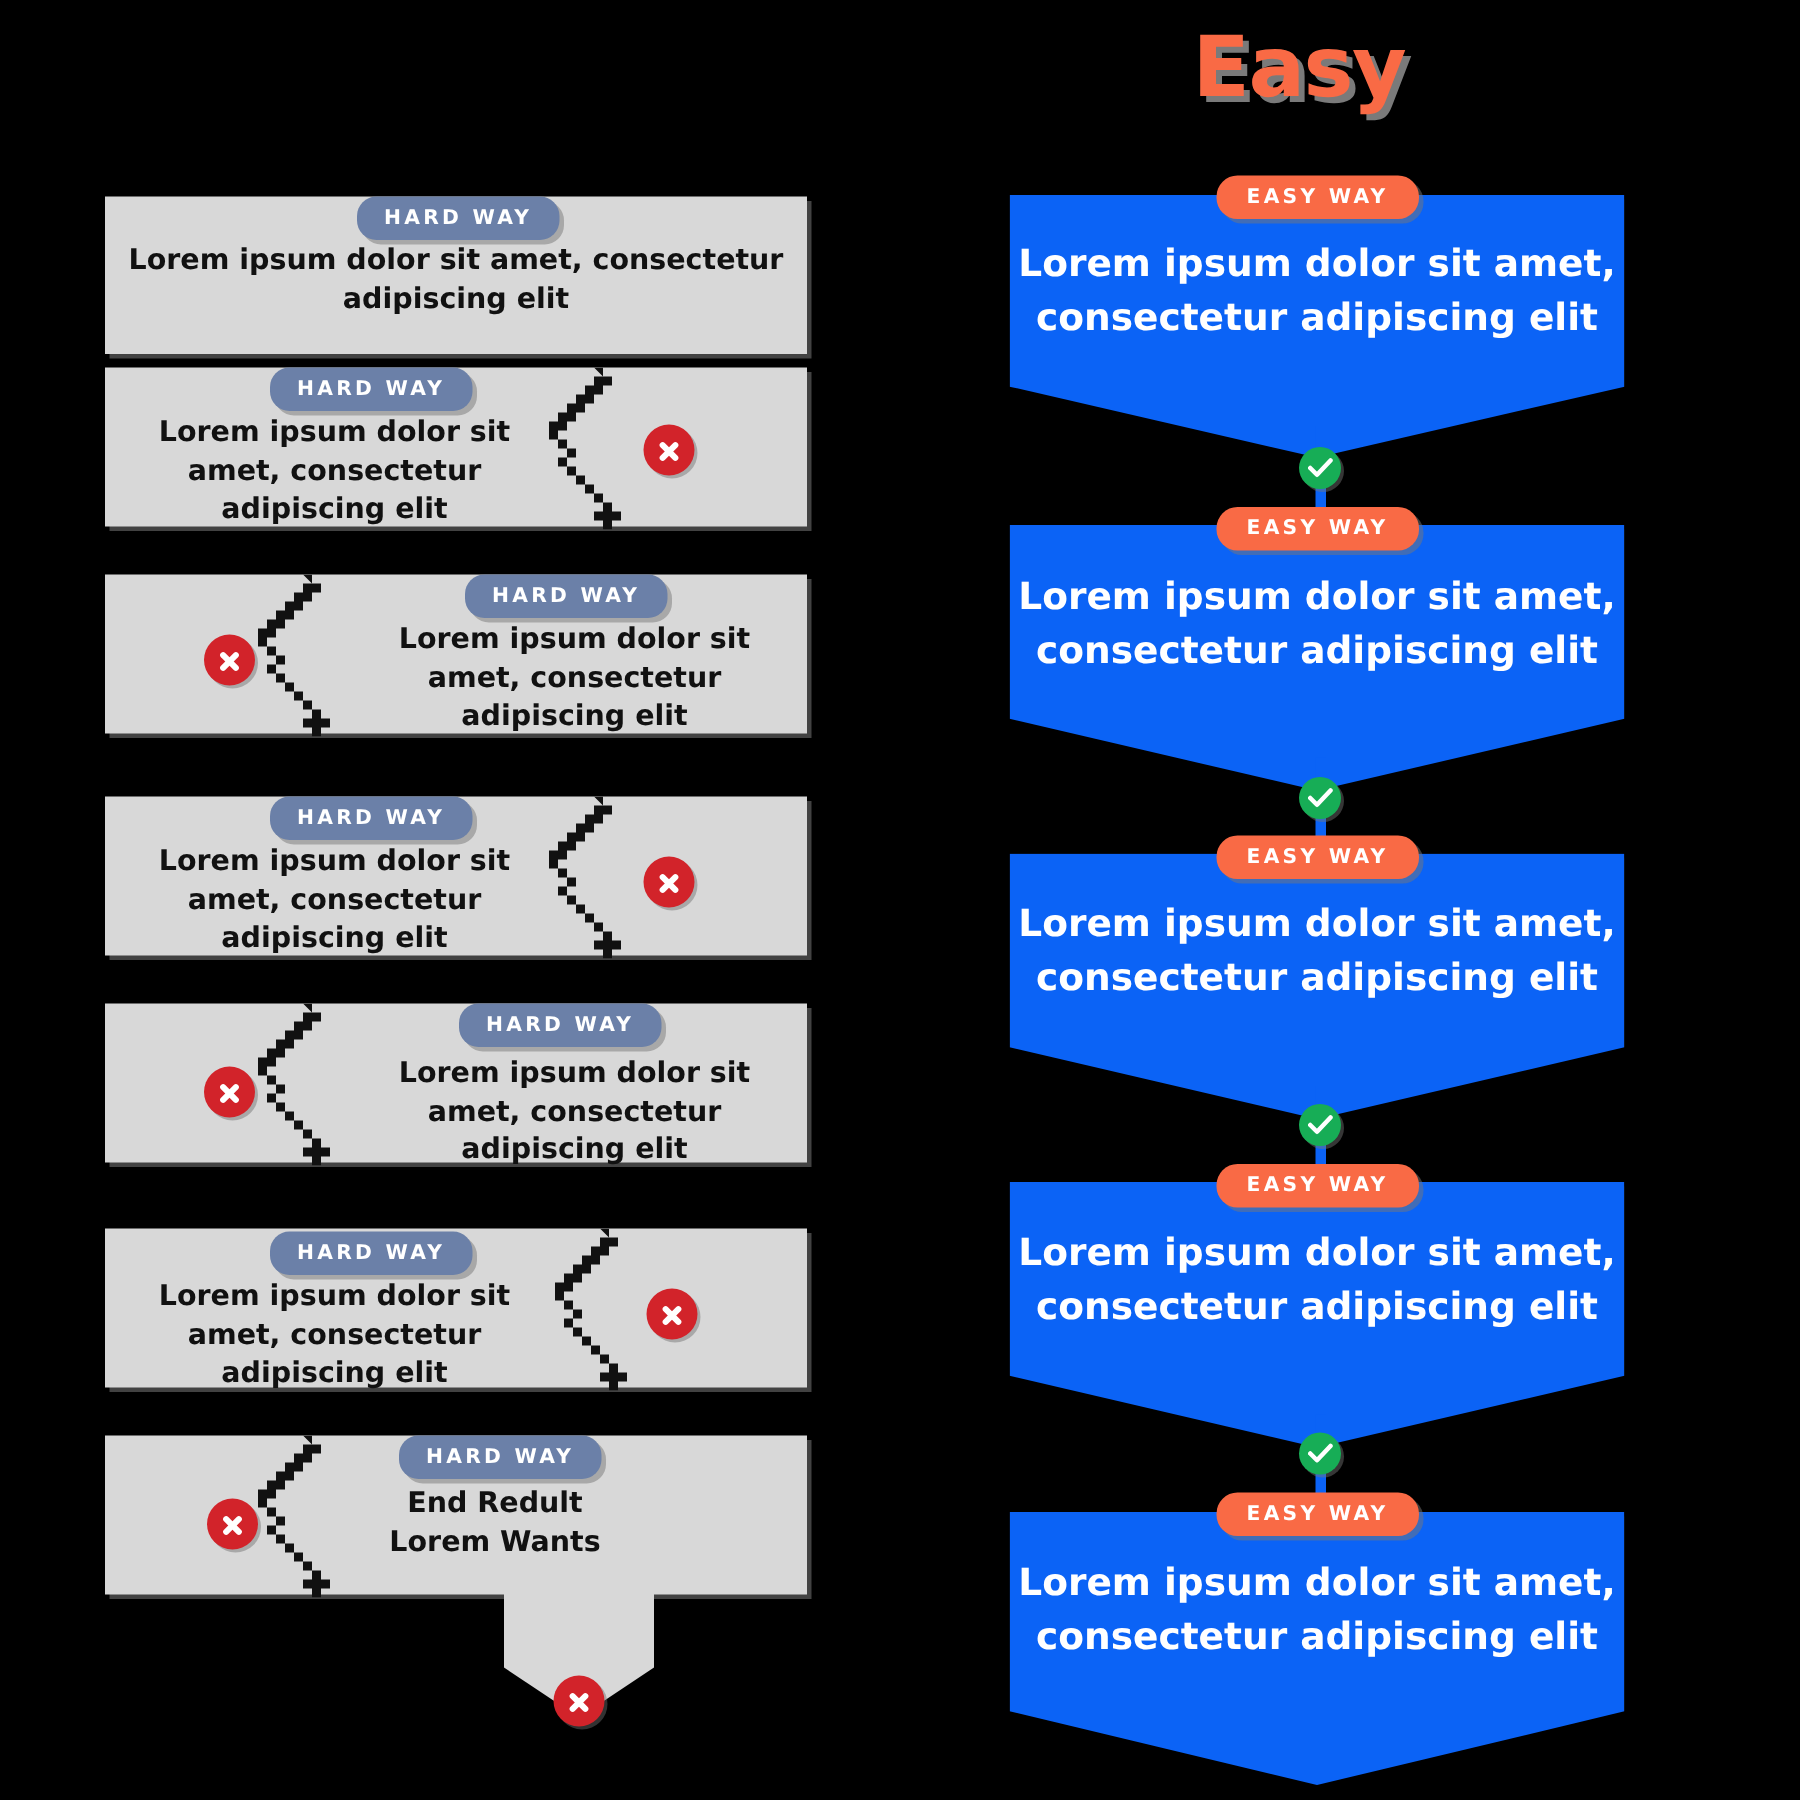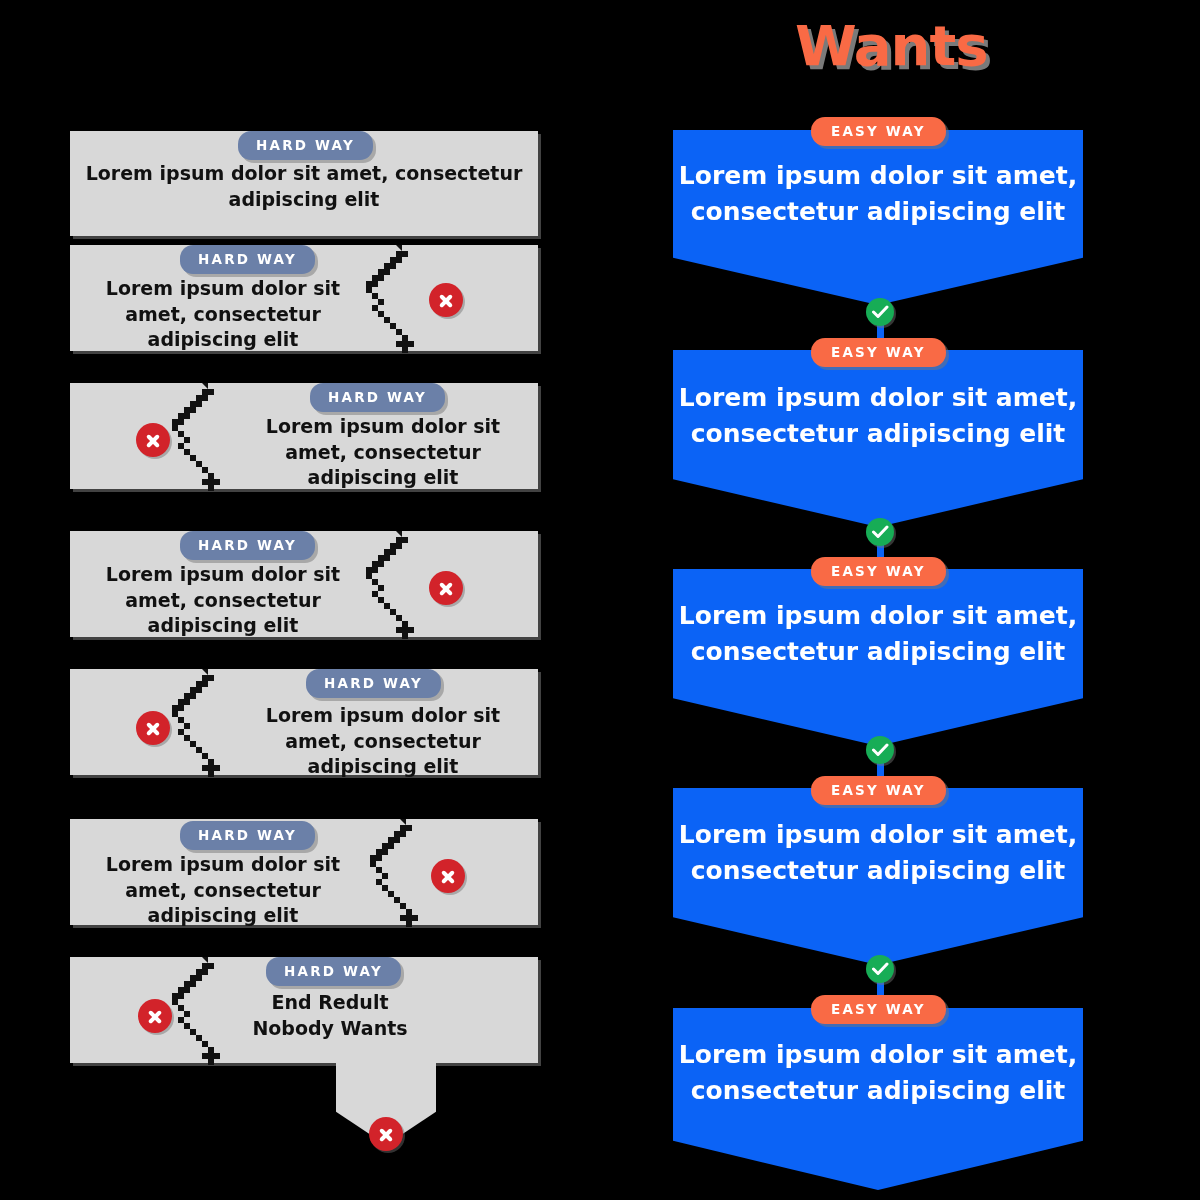--- a/index.html
+++ b/index.html
@@ -138,21 +138,21 @@
     z-index:10;
     box-shadow:2px 2px 0 rgba(120,120,120,.45);
   }
   .check-icon svg{position:absolute;left:6px;top:7px;}
 </style>
 </head>
 <body>
 
 <div class="canvas">
 
-  <div class="easy-title">Wants</div>
+  <div class="easy-title">Easy</div>
 
   <div class="hard-col">
 
     <div class="hard-row">
       <div class="gray-panel" style="left:70px;top:131px;width:468px;height:105px;"></div>
       <div class="badge-hard" style="left:238px;top:131px;">HARD WAY</div>
       <div class="hard-text" style="left:82px;top:161px;width:444px;">Lorem ipsum dolor sit amet, consectetur adipiscing elit</div>
     </div>
 
     <div class="hard-row">
@@ -230,21 +230,21 @@
       <div class="x-icon" style="left:431px;top:859px;"></div>
     </div>
 
     <div class="hard-row">
       <div class="gray-panel" style="left:70px;top:957px;width:468px;height:106px;"></div>
       <div class="gray-panel" style="left:336px;top:1055px;width:100px;height:90px;
                   clip-path:polygon(0 0,100% 0,100% 63%,50% 100%,0 63%);
                   -webkit-clip-path:polygon(0 0,100% 0,100% 63%,50% 100%,0 63%);
                   box-shadow:none;"></div>
       <div class="badge-hard" style="left:266px;top:957px;">HARD WAY</div>
-      <div class="hard-text" style="left:240px;top:990px;width:180px;">End Redult Nobody Wants</div>
+      <div class="hard-text" style="left:240px;top:990px;width:180px;">End Redult Lorem Wants</div>
       <svg class="tear" style="left:172px;top:957px;" width="56" height="108" viewBox="0 0 56 108">
         <path d="M30,0 L36,0 L36,6 L30,6 L30,12 L24,12 L24,18 L18,18 L18,24 L12,24 L12,30 L6,30 L6,36 L0,36
                  L0,48 L6,48 L6,54 L12,54 L12,60 L6,60 L6,66 L12,66 L12,72 L18,72 L18,78 L24,78 L24,84
                  L30,84 L30,90 L36,90 L36,96 L30,96 L30,102 L36,102 L36,108 L42,108 L42,102 L48,102
                  L48,96 L42,96 L42,90 L36,90 L36,84 L30,84 L30,78 L24,78 L24,72 L18,72 L18,66 L12,66
                  L12,60 L18,60 L18,54 L12,54 L12,48 L6,48 L6,42 L12,42 L12,36 L18,36 L18,30 L24,30
                  L24,24 L30,24 L30,18 L36,18 L36,12 L42,12 L42,6 L36,6 Z" fill="#111111"></path>
       </svg>
       <div class="x-icon" style="left:138px;top:999px;"></div>
       <div class="x-icon" style="left:369px;top:1117px;"></div>

